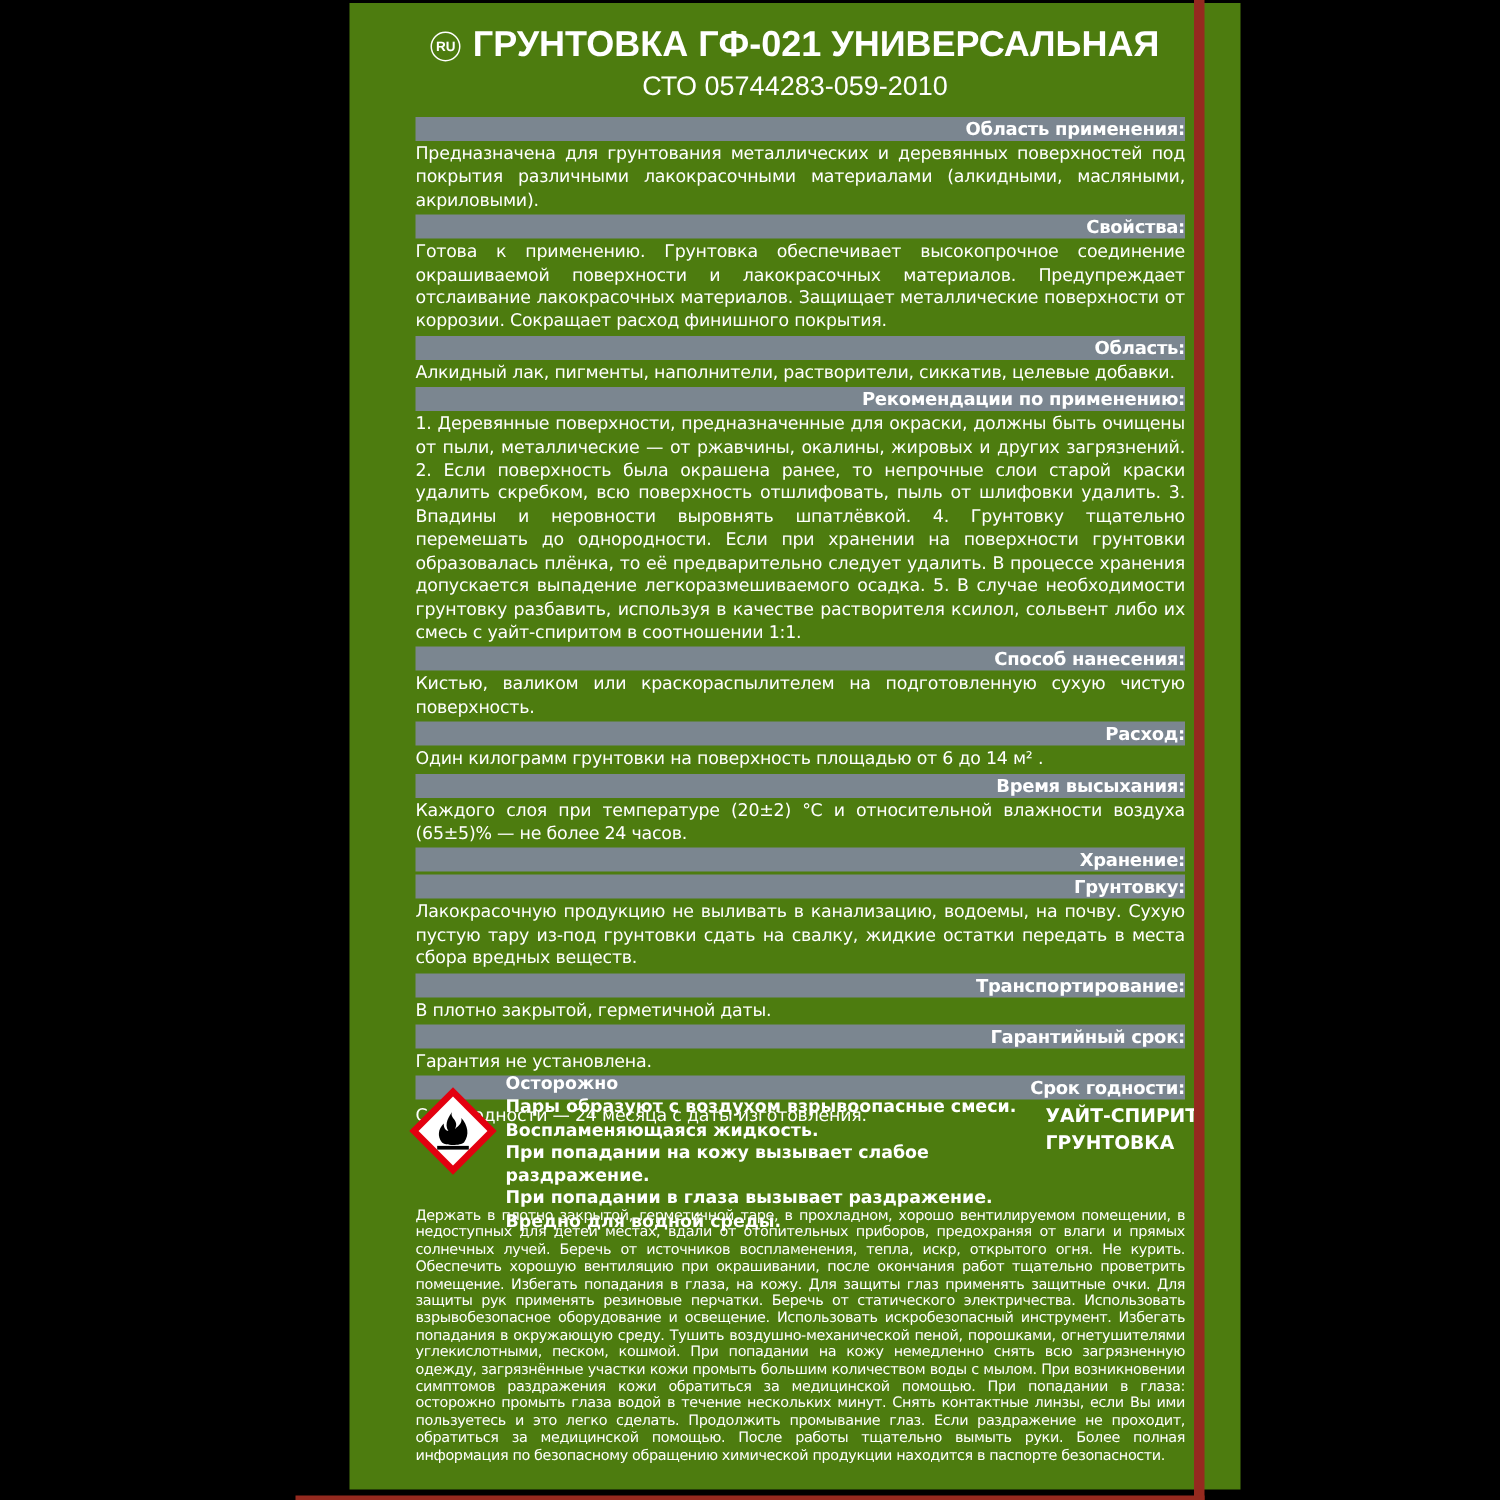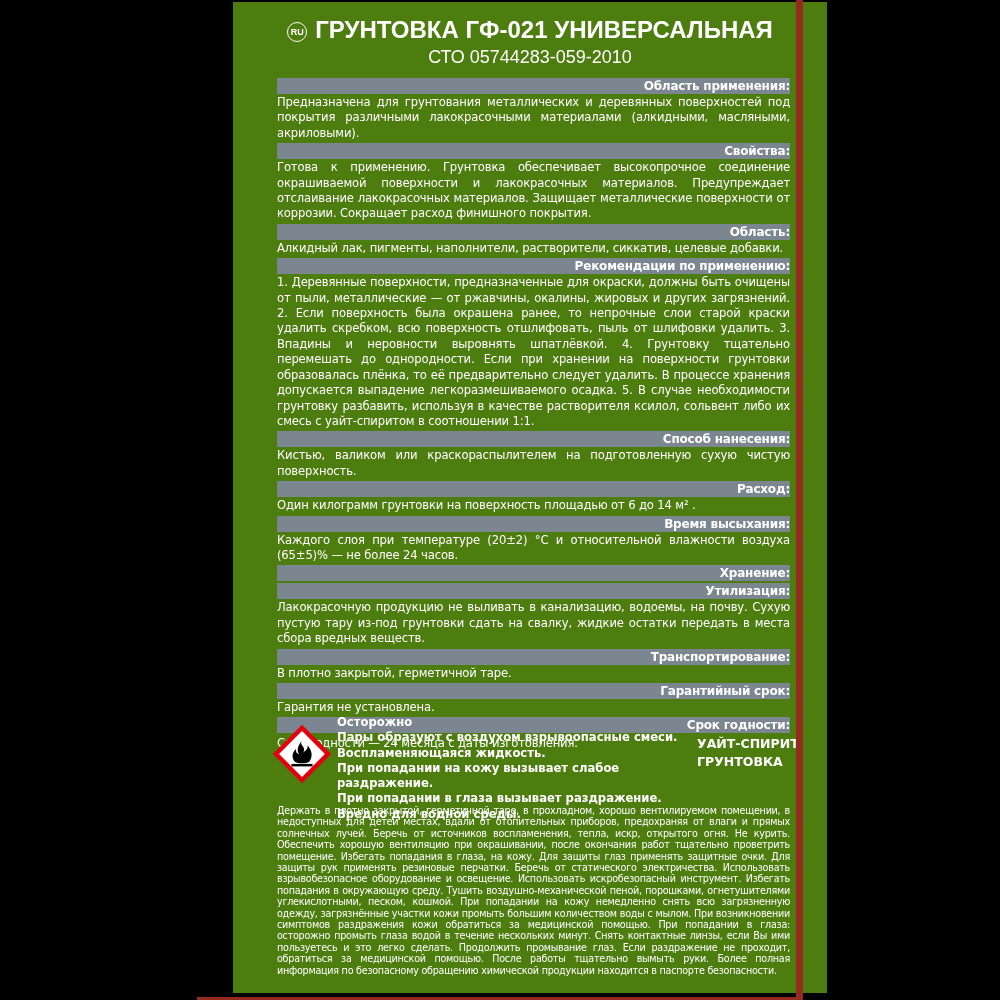--- a/index.html
+++ b/index.html
@@ -36,24 +36,24 @@
     <div class="body">Алкидный лак, пигменты, наполнители, растворители, сиккатив, целевые добавки.</div>
     <div class="bar">Рекомендации по применению:</div>
     <div class="body">1. Деревянные поверхности, предназначенные для окраски, должны быть очищены от пыли, металлические — от ржавчины, окалины, жировых и других загрязнений. 2. Если поверхность была окрашена ранее, то непрочные слои старой краски удалить скребком, всю поверхность отшлифовать, пыль от шлифовки удалить. 3. Впадины и неровности выровнять шпатлёвкой. 4. Грунтовку тщательно перемешать до однородности. Если при хранении на поверхности грунтовки образовалась плёнка, то её предварительно следует удалить. В процессе хранения допускается выпадение легкоразмешиваемого осадка. 5. В случае необходимости грунтовку разбавить, используя в качестве растворителя ксилол, сольвент либо их смесь с уайт-спиритом в соотношении 1:1.</div>
     <div class="bar">Способ нанесения:</div>
     <div class="body">Кистью, валиком или краскораспылителем на подготовленную сухую чистую поверхность.</div>
     <div class="bar">Расход:</div>
     <div class="body">Один килограмм грунтовки на поверхность площадью от 6 до 14 м² .</div>
     <div class="bar">Время высыхания:</div>
     <div class="body">Каждого слоя при температуре (20±2) °С и относительной влажности воздуха (65±5)% — не более 24 часов.</div>
     <div class="bar">Хранение:</div>
-    <div class="bar">Утилизация:</div>
+    <div class="bar">Грунтовку:</div>
     <div class="body">Лакокрасочную продукцию не выливать в канализацию, водоемы, на почву. Сухую пустую тару из-под грунтовки сдать на свалку, жидкие остатки передать в места сбора вредных веществ.</div>
     <div class="bar">Транспортирование:</div>
-    <div class="body">В плотно закрытой, герметичной таре.</div>
+    <div class="body">В плотно закрытой, герметичной даты.</div>
     <div class="bar">Гарантийный срок:</div>
     <div class="body">Гарантия не установлена.</div>
     <div class="bar">Срок годности:</div>
     <div class="body last" style="margin-top:3px">Срок годности — 24 месяца с даты изготовления.</div>
   </div>
 
   <div class="hazard-row">
     <svg class="pictogram" viewBox="0 0 100 100">
       <polygon points="50,3 97,50 50,97 3,50" fill="#e3000f"></polygon>
       <polygon points="50,13 87,50 50,87 13,50" fill="#ffffff"></polygon>

